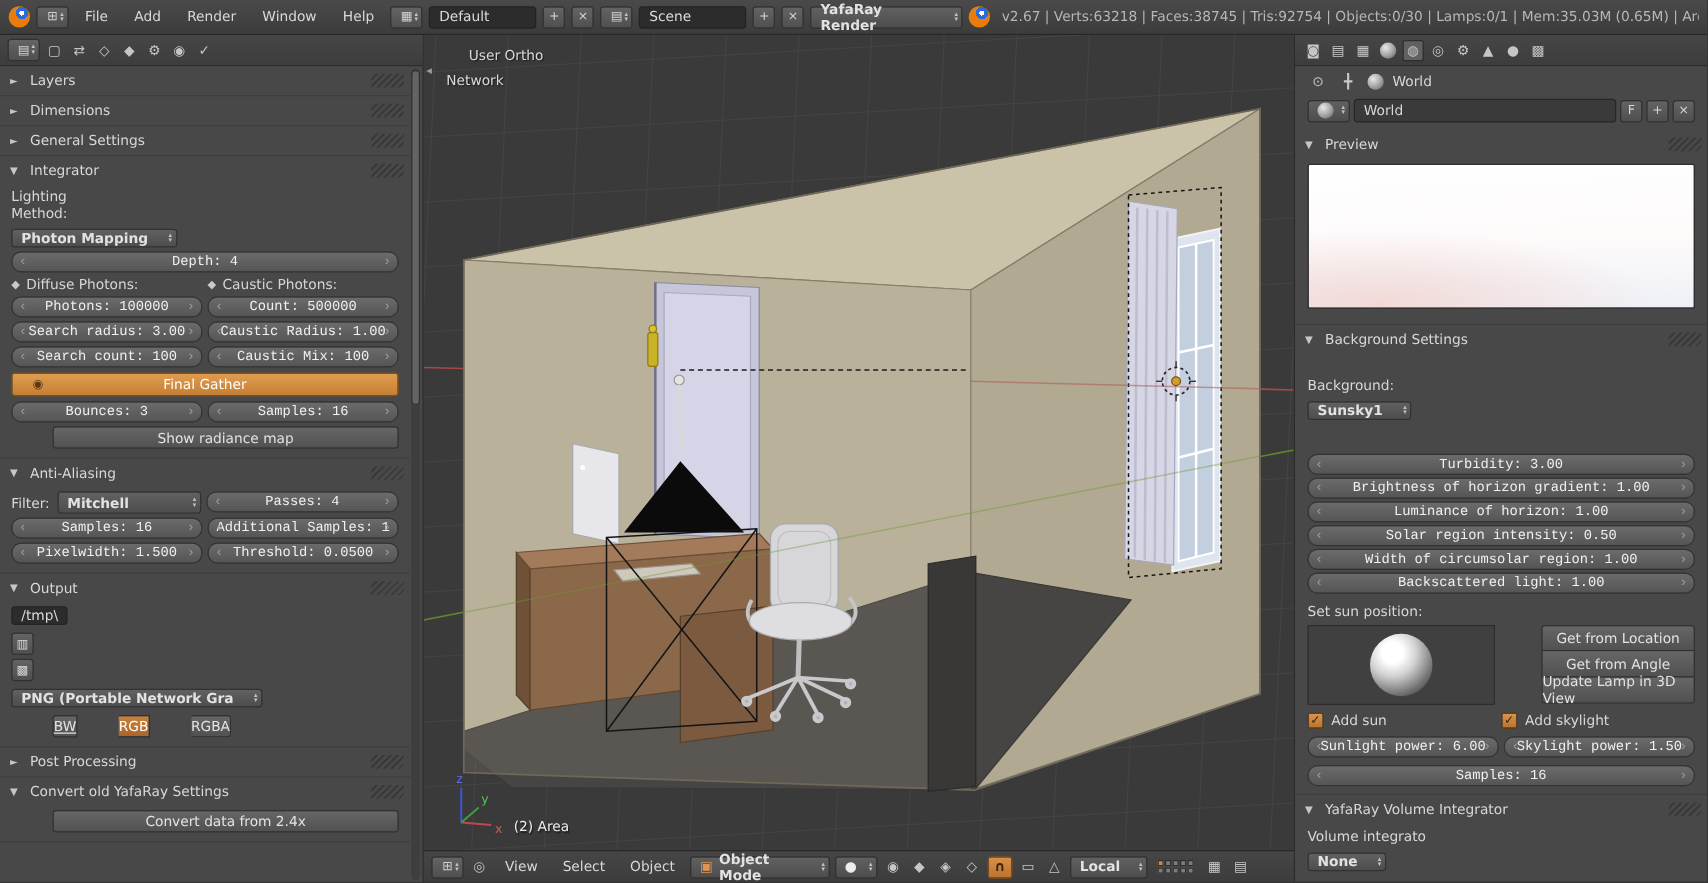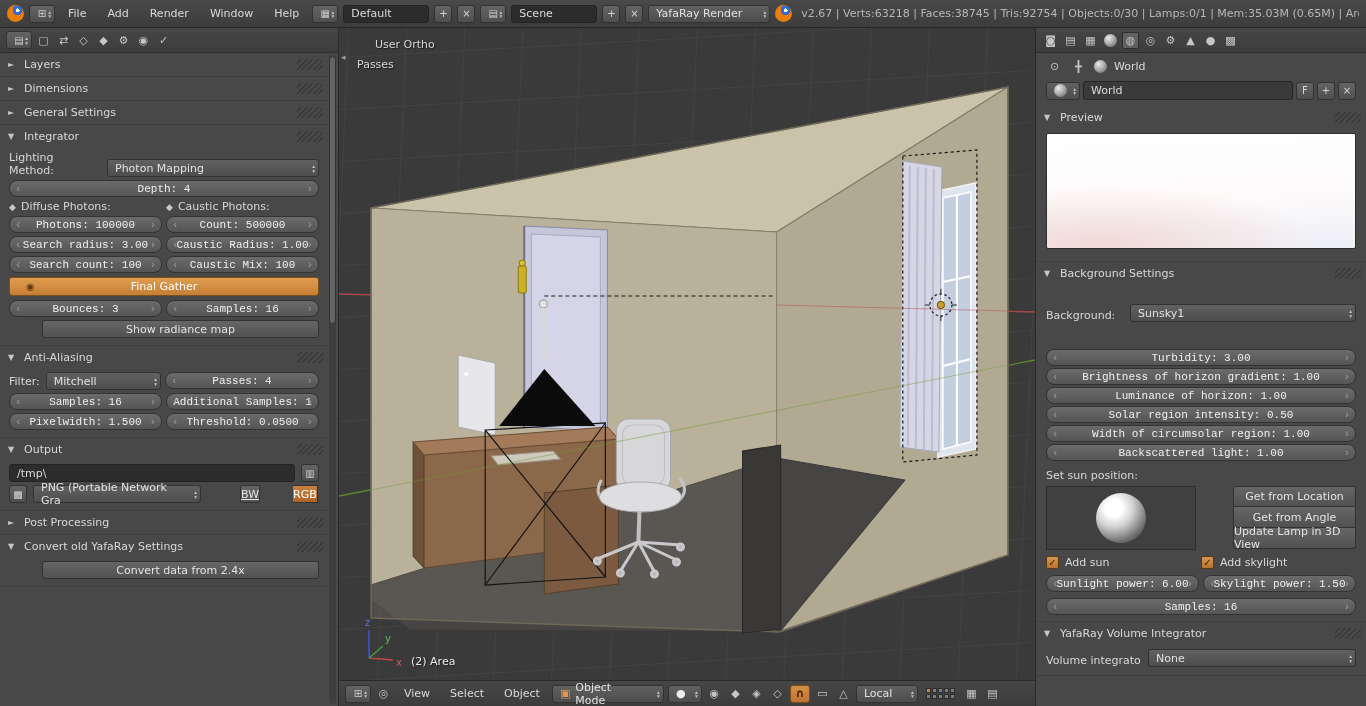--- a/index.html
+++ b/index.html
@@ -16,41 +16,41 @@
          background:linear-gradient(#646464,#4f4f4f);border:1px solid #323232;border-radius:3px;
          color:#cfcfcf;font-size:10px;}
   .icbtn::after,.dd::after{content:"▴\A▾";white-space:pre;position:absolute;right:3px;top:50%;
          transform:translateY(-50%);font-size:5.5px;line-height:4.5px;color:#c4c4c4;}
   .tfield{background:#2c2c2c;border:1px solid #232323;border-radius:3px;height:18px;
           padding:0 7px;display:flex;align-items:center;color:#dcdcdc;}
   .sq{width:18px;height:18px;display:flex;align-items:center;justify-content:center;
       background:linear-gradient(#646464,#4f4f4f);border:1px solid #323232;border-radius:3px;
       color:#d5d5d5;font-size:10px;}
   .dd{position:relative;height:18px;display:flex;align-items:center;gap:5px;padding:0 22px 0 7px;
-      background:linear-gradient(#616161,#4d4d4d);border:1px solid #323232;border-radius:3px;color:#e2e2e2;}
+      background:linear-gradient(#616161,#4d4d4d);border:1px solid #323232;border-radius:3px;color:#e2e2e2;font-weight:bold;}
   .stats{flex:1;color:#b7b7b7;white-space:nowrap;overflow:hidden;margin-left:4px;}
   
   .main{display:flex;height:678px;}
   .lpanel{width:339px;background:#484848;border-right:1px solid #2a2a2a;position:relative;display:flex;flex-direction:column;}
   .rpanel{width:331px;background:#484848;border-left:1px solid #2a2a2a;display:flex;flex-direction:column;}
   .ehead{height:25px;background:linear-gradient(#464646,#3d3d3d);border-bottom:1px solid #2e2e2e;
          display:flex;align-items:center;gap:3px;padding:0 6px;flex:0 0 auto;}
   .ic{width:17px;height:17px;display:flex;align-items:center;justify-content:center;color:#c6c6c6;font-size:11px;}
   .ic.active{background:#616161;border:1px solid #2e2e2e;border-radius:2px;}
   .lcontent{flex:1;overflow:hidden;position:relative;padding-right:10px;}
   .scrollbar{position:absolute;right:2px;top:2px;bottom:2px;width:7px;background:#3e3e3e;border-radius:4px;}
   .thumb{position:absolute;left:0;right:0;top:1px;height:268px;background:#646464;border-radius:4px;border:1px solid #333;}
   
   .phead{display:flex;align-items:center;gap:6px;height:23px;padding:0 8px;position:relative;}
   .panel{border-bottom:1px solid #3e3e3e;padding-bottom:4px;}
   .panel.closed{padding-bottom:0;}
   .tri{font-size:8px;color:#c6c6c6;width:10px;}
   .grip{position:absolute;right:5px;top:6px;width:26px;height:11px;
         background:repeating-linear-gradient(135deg,transparent 0 2.5px,#393939 2.5px 4px);}
-  .rowL{display:flex;align-items:flex-end;gap:6px;margin:3px 9px;}
+  .rowL{display:flex;align-items:flex-start;gap:6px;margin:3px 9px;flex-direction:column;}
   .row2{display:flex;gap:4px;margin:3px 9px;}
   .row2>*{flex:1;}
   .btn{height:18px;display:flex;align-items:center;justify-content:center;
        background:linear-gradient(#666,#515151);border:1px solid #323232;border-radius:3px;color:#e3e3e3;margin-left:33px;}
   .slider{position:relative;height:17px;display:flex;align-items:center;justify-content:center;
        background:linear-gradient(#6b6b6b,#555);border:1px solid #333;border-radius:8px;color:#f0f0f0;font-family:Liberation Mono, monospace;}
   .slider::before{content:"‹";position:absolute;left:5px;color:#9d9d9d;}
   .slider::after{content:"›";position:absolute;right:5px;color:#9d9d9d;}
   .fgather{height:19px;margin:4px 9px;display:flex;align-items:center;justify-content:center;gap:6px;
        background:linear-gradient(#e09d50,#c57f34);border:1px solid #7c521c;border-radius:3px;color:#fff;}
@@ -413,21 +413,21 @@
           <line x1="585" y1="277" x2="590" y2="277" stroke="#262626"></line>
           <line x1="612" y1="277" x2="617" y2="277" stroke="#262626"></line>
           <circle cx="601" cy="277" r="3.5" fill="#d19f2b" stroke="#6e5310"></circle>
         </g>
 
         <line x1="437" y1="277" x2="668" y2="283" stroke="#b05858" stroke-width="1.2" opacity="0.55"></line>
         <line x1="32" y1="462" x2="668" y2="337" stroke="#6d9a33" stroke-width="1.2" opacity="0.4"></line>
       </svg>
 
       <div class="vp-label vl1">User Ortho</div>
-      <div class="vp-label vl2">Passes</div>
+      <div class="vp-label vl2">Network</div>
       <span class="collapse-arrow">◂</span>
 
       <svg class="gizmo" width="58" height="58">
         <line x1="22" y1="44" x2="22" y2="16" stroke="#3c55d0" stroke-width="1.6"></line>
         <line x1="22" y1="44" x2="46" y2="46" stroke="#c04848" stroke-width="1.6"></line>
         <line x1="22" y1="44" x2="36" y2="32" stroke="#3e9e3e" stroke-width="1.6"></line>
         <text x="18" y="12" fill="#5b6fe8" font-size="10">z</text>
         <text x="38" y="28" fill="#57c057" font-size="10">y</text>
         <text x="49" y="52" fill="#d05858" font-size="10">x</text>
       </svg>

